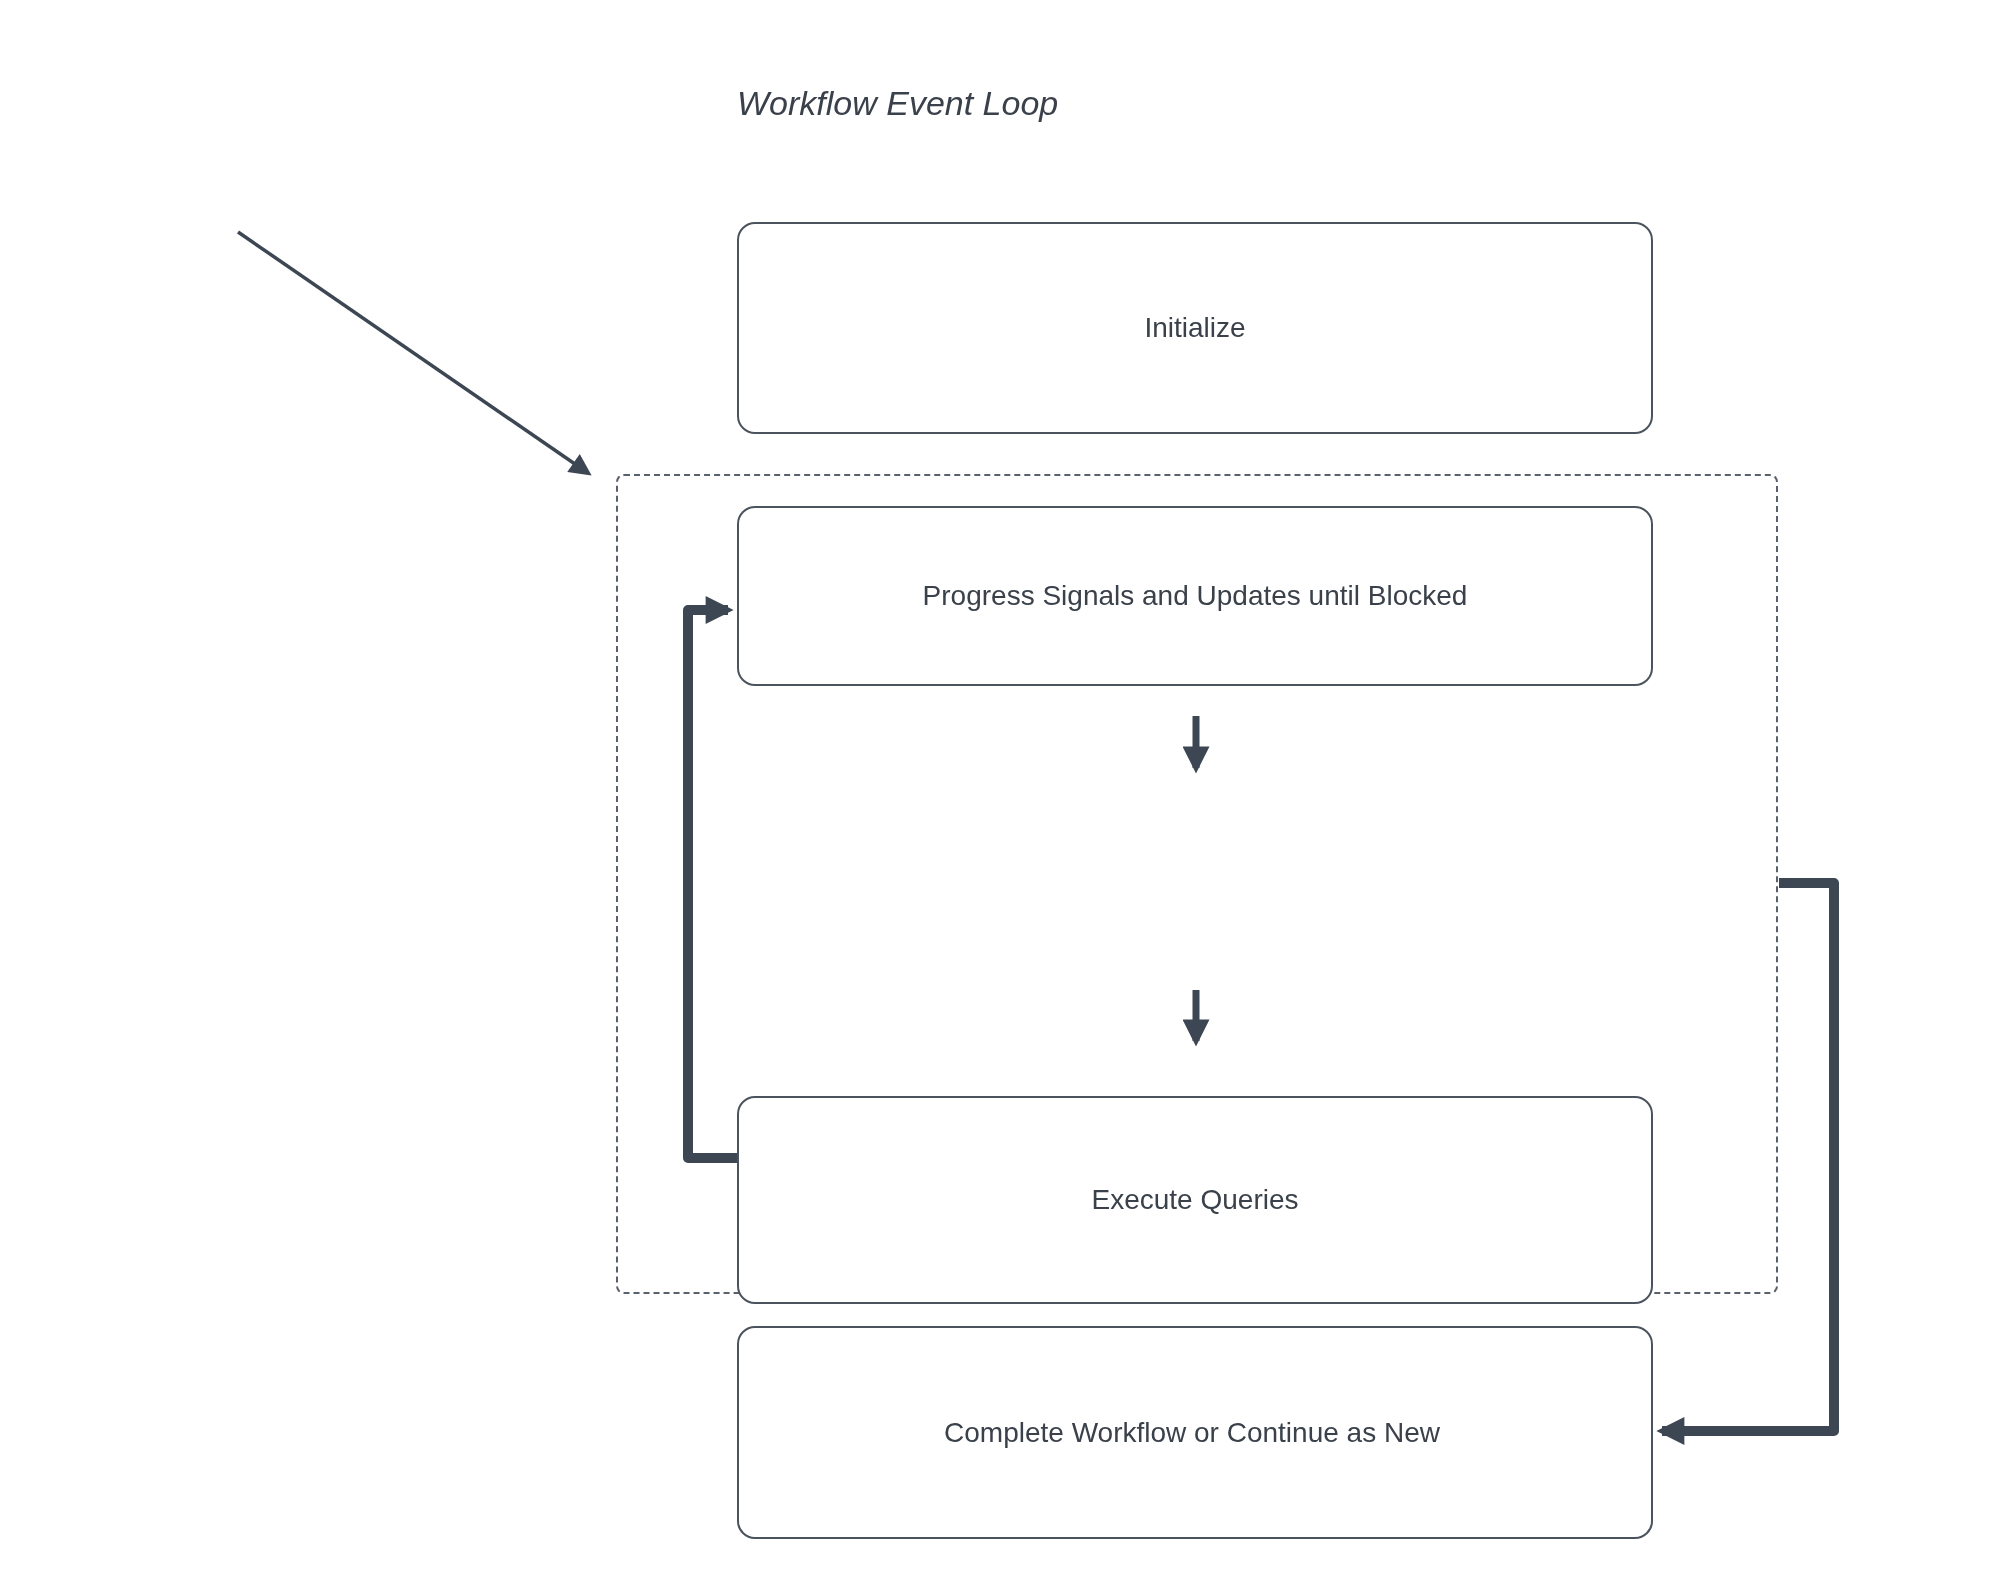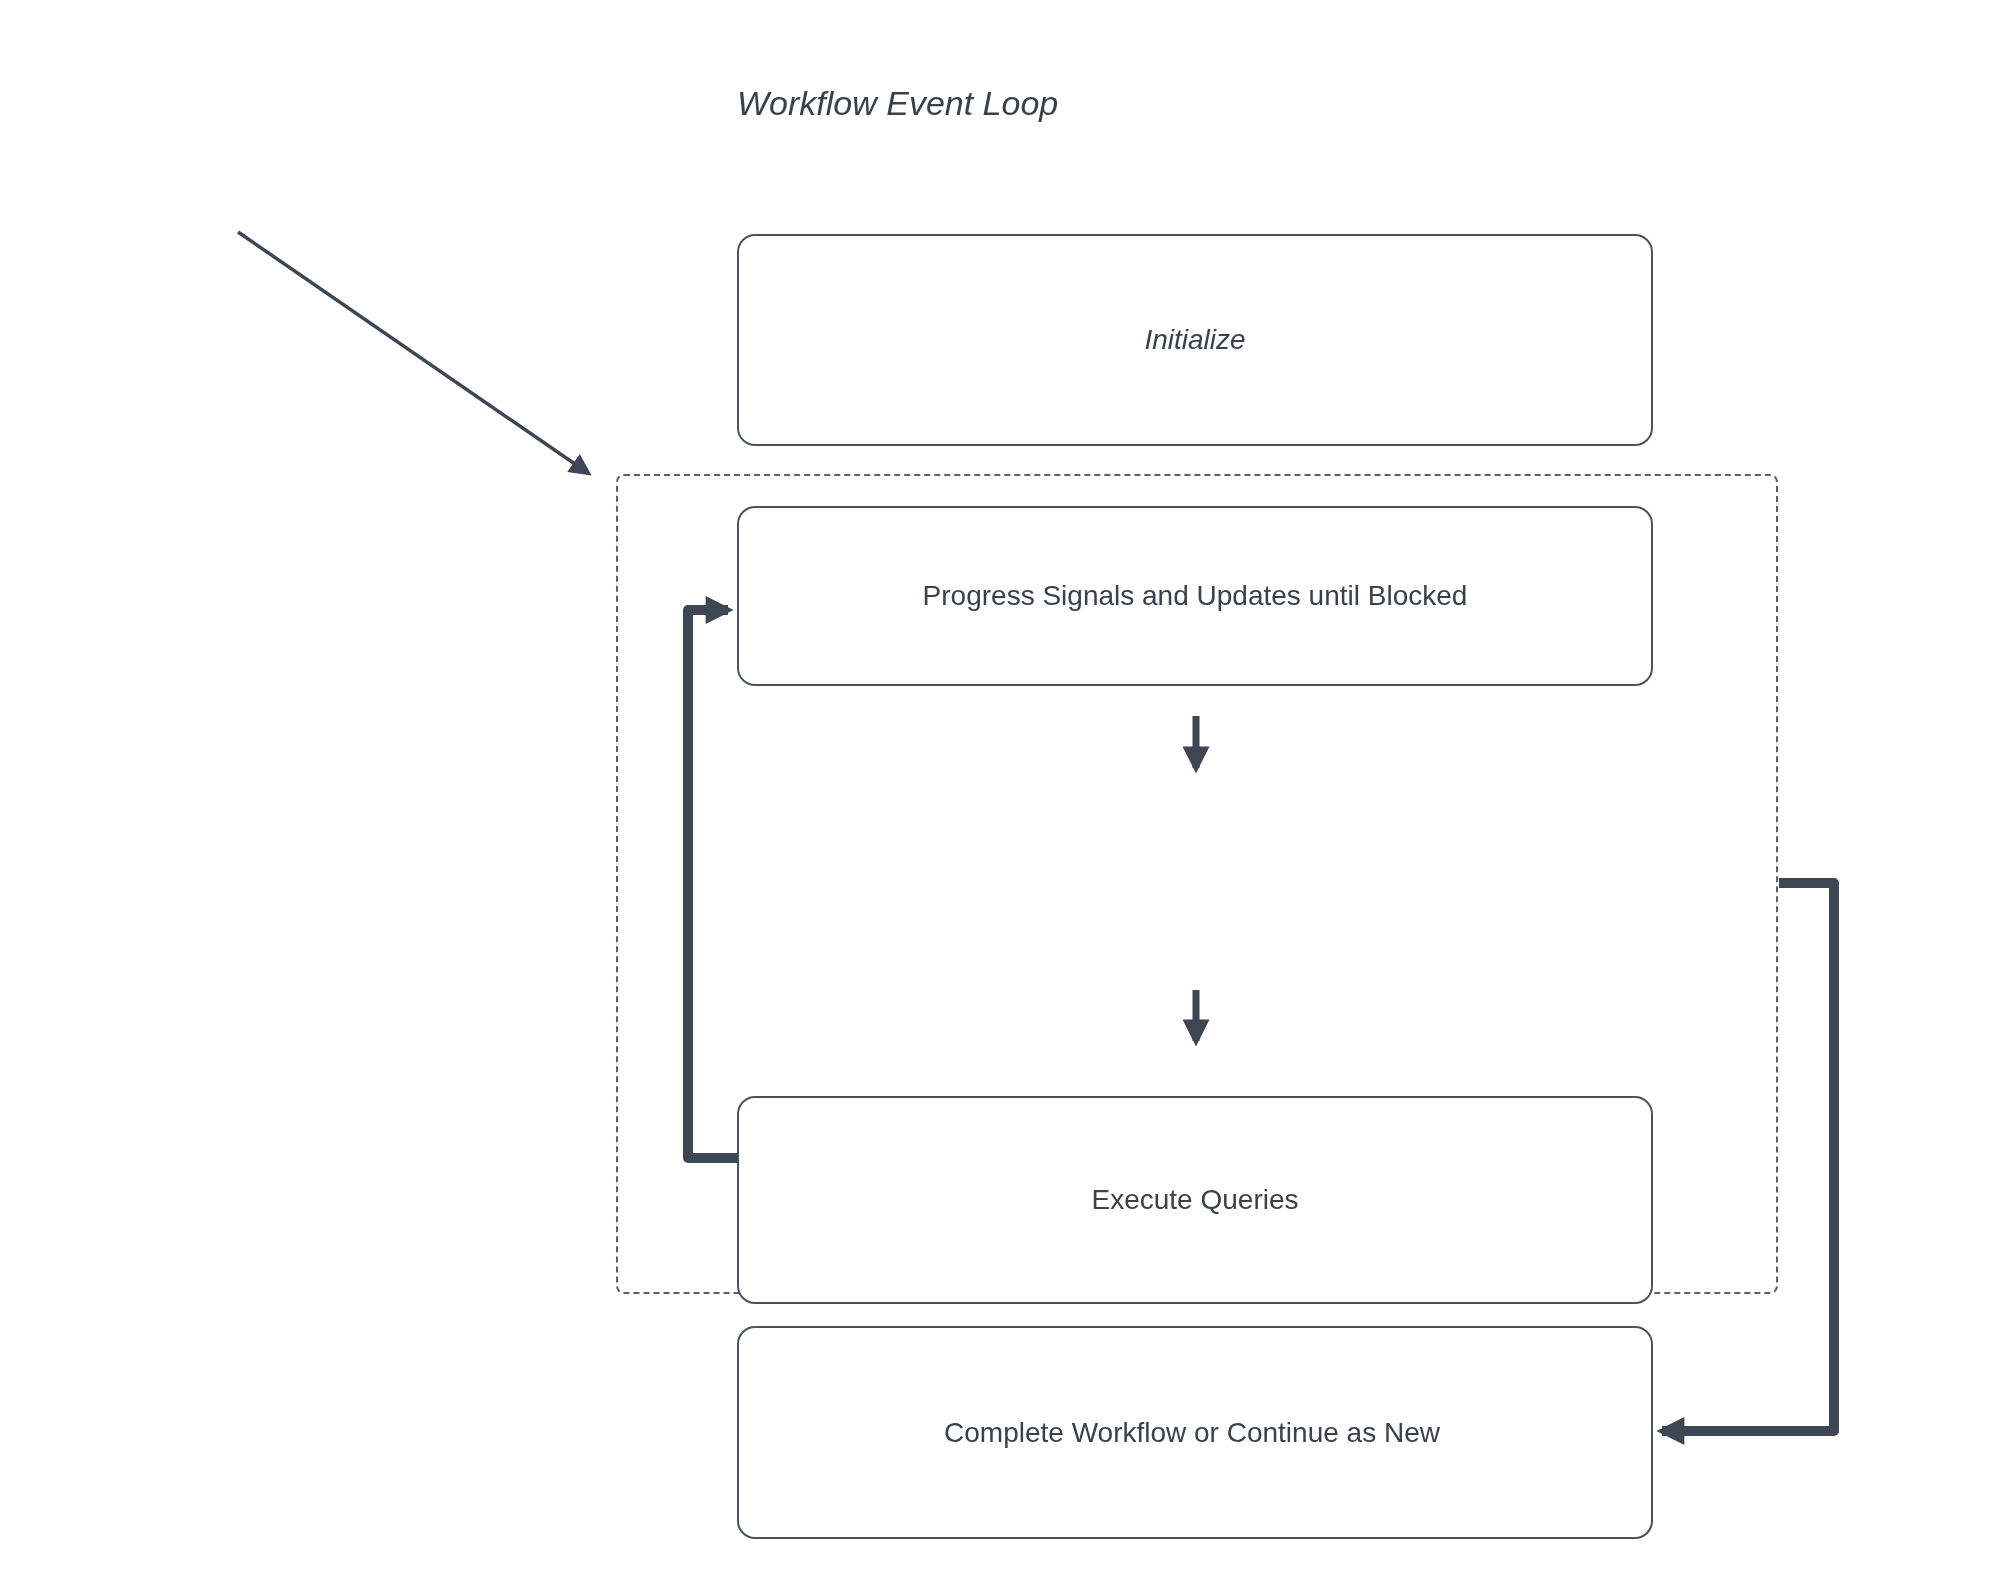--- a/index.html
+++ b/index.html
@@ -54,21 +54,21 @@
     border: 2px solid var(--box-border);
     border-radius: 18px;
     display: flex;
     align-items: center;
     justify-content: center;
     text-align: center;
     font-size: 28px;
     color: var(--text);
     padding: 0 30px;
   }
-  #node-initialize        { top: 234px;  height: 212px; font-style: italic; }
+  #node-initialize        { top: 222px;  height: 212px; }
   #node-progress-signals  { top: 506px;  height: 180px; }
   #node-progress-workflow { top: 780px;  height: 208px; }
   #node-execute-queries   { top: 1096px; height: 208px; }
   #node-complete          { top: 1326px; height: 213px; padding-left: 24px; }
   .arrows {
     position: absolute;
     inset: 0;
     width: 2006px; height: 1576px;
     pointer-events: none;
   }

